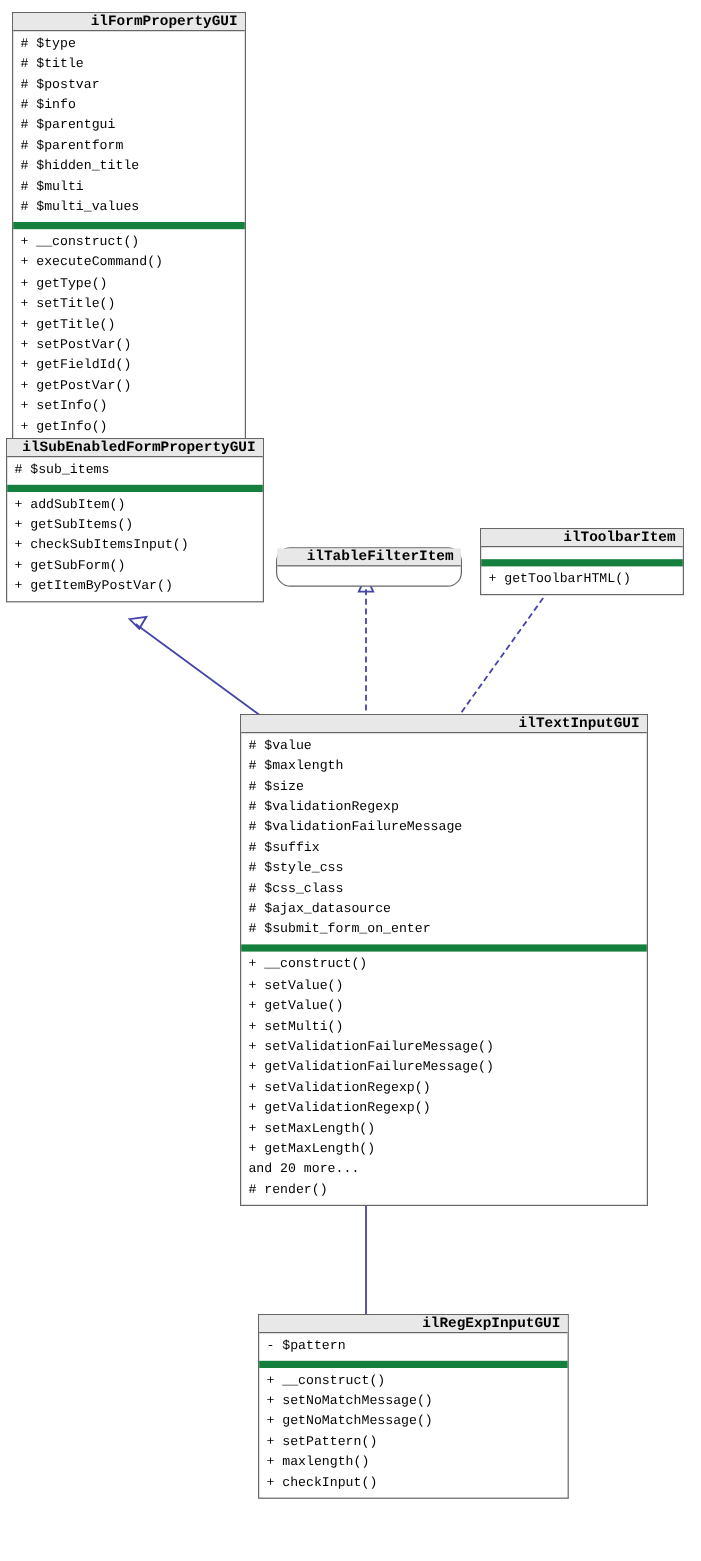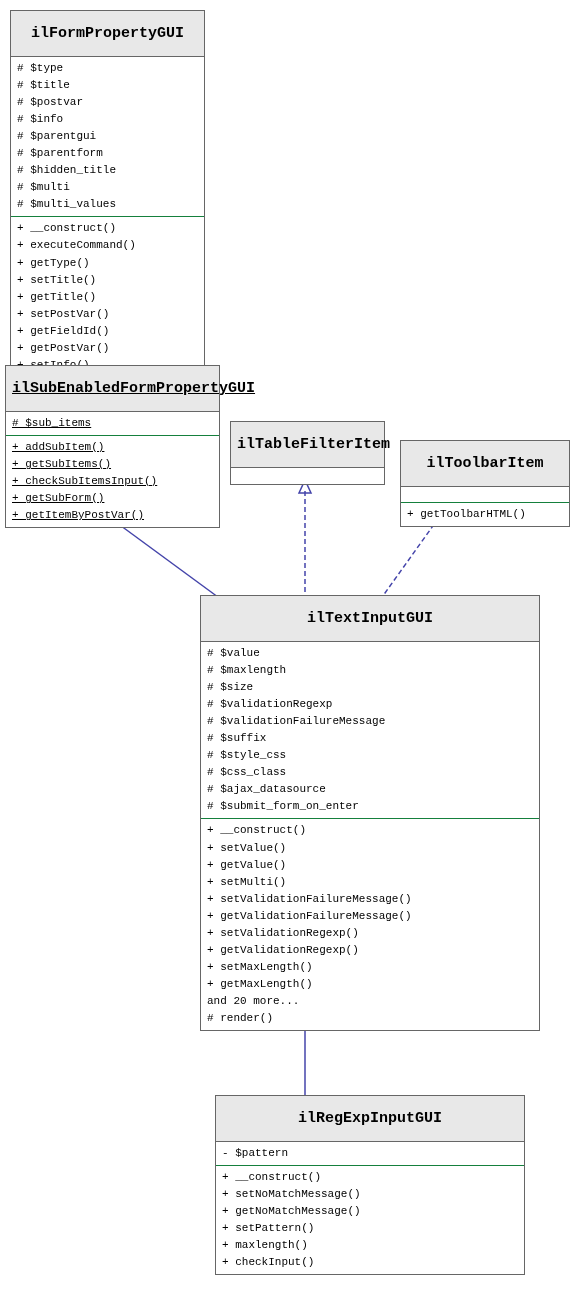--- a/index.html
+++ b/index.html
@@ -19,27 +19,27 @@
       height: 1301px;
     }
     .uml-box {
       position: absolute;
       border: 1px solid #666666;
       background: #ffffff;
     }
     .uml-box-header {
       background: #e8e8e8;
       border-bottom: 1px solid #666666;
-      padding: 14px 6px;
-      text-align: center;
+      padding: 0 6px;
+      text-align: right;
       font-weight: bold;
-      font-size: 15px;
+      font-size: 12px;
     }
     .uml-box-section {
-      border-bottom: 1px solid #15803d;
+      border-bottom: 6px solid #15803d;
       padding: 3px 6px;
       line-height: 1.5;
     }
     .uml-box-section:last-child {
       border-bottom: none;
     }
     .uml-box-section div {
       white-space: nowrap;
       font-size: 11px;
       line-height: 1.55;
@@ -99,35 +99,35 @@
       <div>+ getFieldId()</div>
       <div>+ getPostVar()</div>
       <div>+ setInfo()</div>
       <div>+ getInfo()</div>
       <div>and 26 more...</div>
       <div># setType()</div>
       <div># getMultiIconsHTML()</div>
     </div>
   </div>
 
-  <div class="uml-box" style="left:5px; top:365px; width:215px;text-decoration:underline;">
+  <div class="uml-box" style="left:5px; top:365px; width:215px;">
     <div class="uml-box-header">ilSubEnabledFormPropertyGUI</div>
     <div class="uml-box-section">
       <div># $sub_items</div>
     </div>
     <div class="uml-box-section">
       <div>+ addSubItem()</div>
       <div>+ getSubItems()</div>
       <div>+ checkSubItemsInput()</div>
       <div>+ getSubForm()</div>
       <div>+ getItemByPostVar()</div>
     </div>
   </div>
 
-  <div class="uml-box" style="left:230px; top:421px; width:155px;">
+  <div class="uml-box" style="left:230px; top:456px; width:155px;border-radius:12px;">
     <div class="uml-box-header">ilTableFilterItem</div>
     <div class="uml-box-section" style="min-height:16px;">
     </div>
   </div>
 
   <div class="uml-box" style="left:400px; top:440px; width:170px;">
     <div class="uml-box-header">ilToolbarItem</div>
     <div class="uml-box-section" style="min-height:16px;">
     </div>
     <div class="uml-box-section">
@@ -158,21 +158,21 @@
       <div>+ getValidationFailureMessage()</div>
       <div>+ setValidationRegexp()</div>
       <div>+ getValidationRegexp()</div>
       <div>+ setMaxLength()</div>
       <div>+ getMaxLength()</div>
       <div>and 20 more...</div>
       <div># render()</div>
     </div>
   </div>
 
-  <div class="uml-box" style="left:215px; top:1095px; width:310px;">
+  <div class="uml-box" style="left:215px; top:1095px; width:259px;">
     <div class="uml-box-header">ilRegExpInputGUI</div>
     <div class="uml-box-section">
       <div>- $pattern</div>
     </div>
     <div class="uml-box-section">
       <div>+ __construct()</div>
       <div>+ setNoMatchMessage()</div>
       <div>+ getNoMatchMessage()</div>
       <div>+ setPattern()</div>
       <div>+ maxlength()</div>

